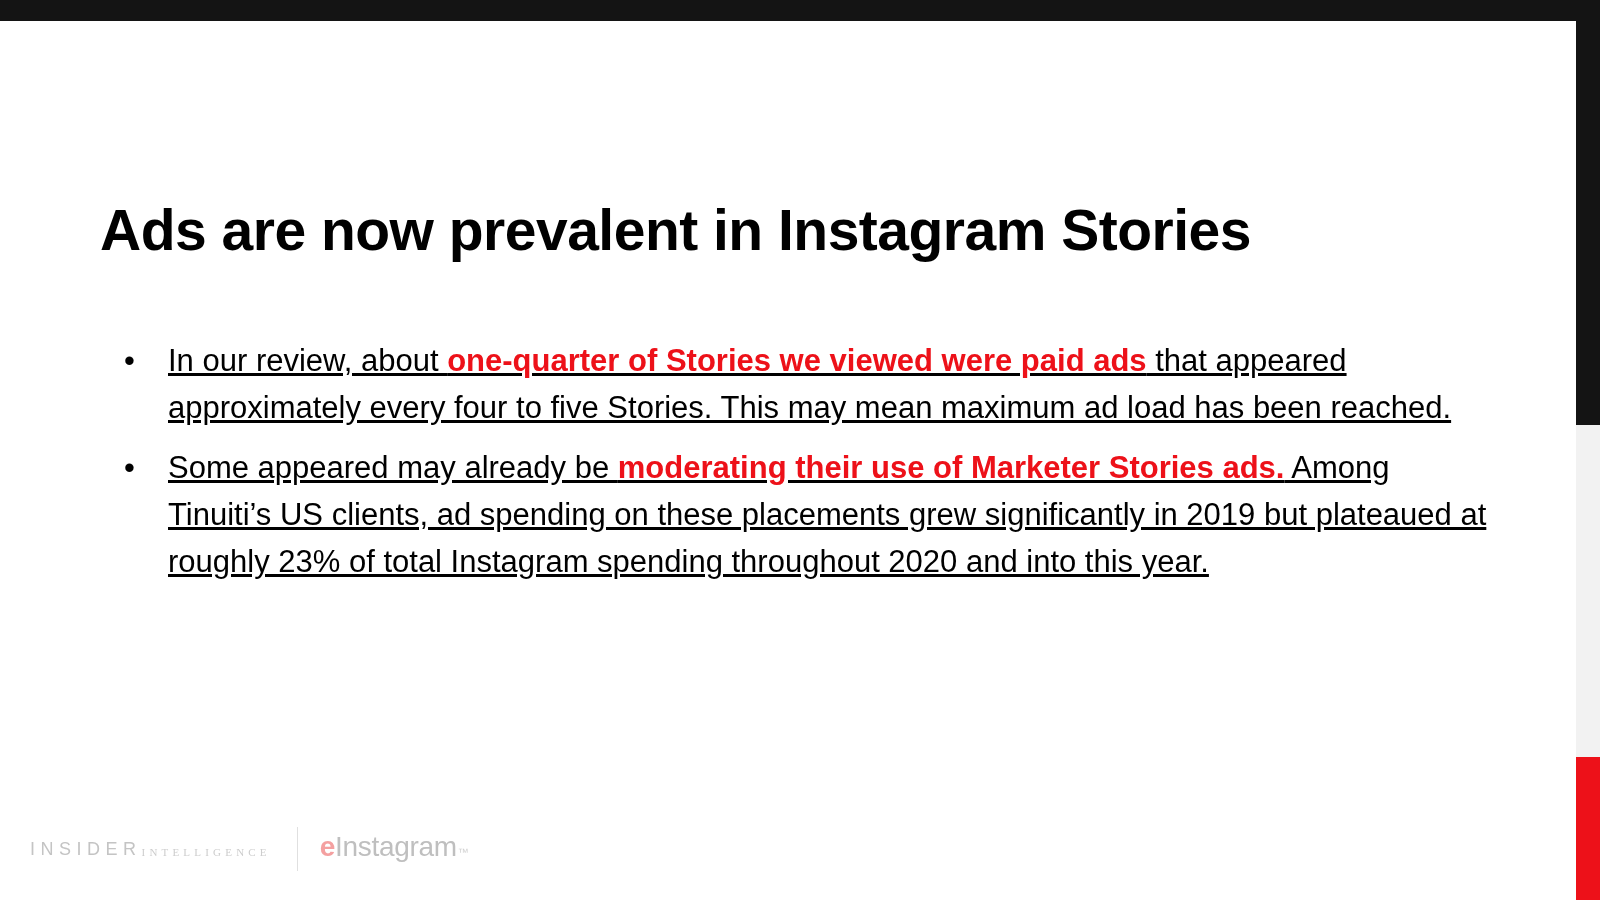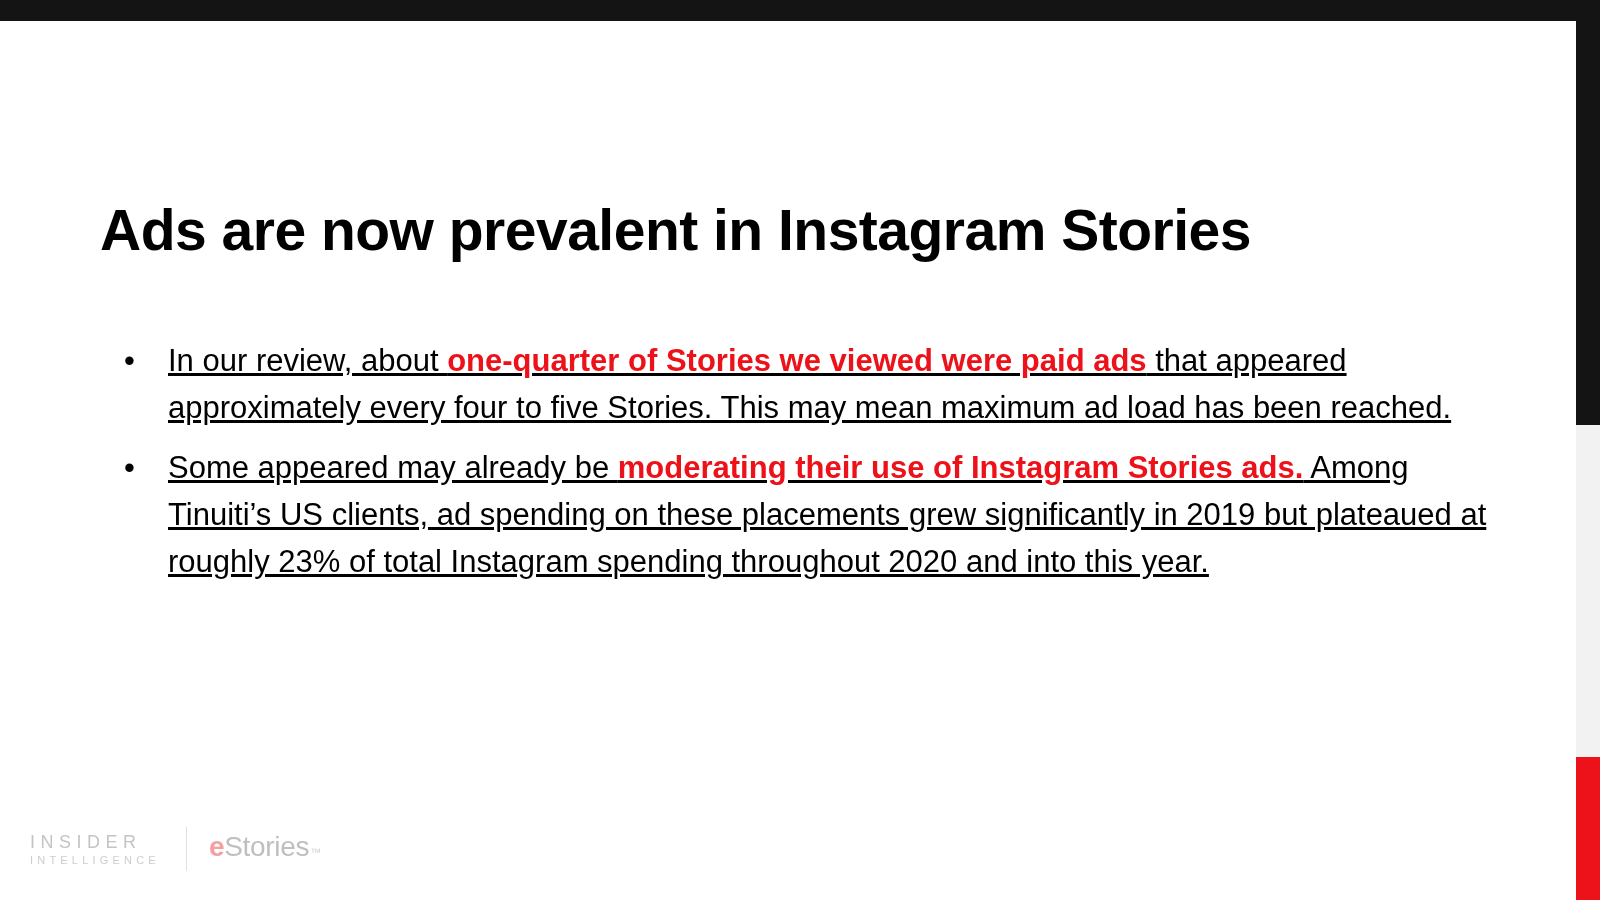--- a/index.html
+++ b/index.html
@@ -118,35 +118,36 @@
   .footer-logo {
     position: absolute;
     left: 30px;
     bottom: 28px;
     display: flex;
     align-items: center;
     height: 46px;
   }
   .logo-insider {
     display: flex;
-    flex-direction: column;
     justify-content: center;
     color: #c8c8c8;
+    align-items: flex-end;
   }
   .logo-insider-top {
     font-size: 18px;
     letter-spacing: 5.5px;
     line-height: 22px;
     color: #c4c4c4;
   }
   .logo-insider-bottom {
     font-size: 11px;
     letter-spacing: 4.2px;
     line-height: 15px;
     color: #cdcdcd;
+    font-family: Liberation Serif, serif;
   }
   .logo-divider {
     width: 1px;
     height: 44px;
     background: #e0e0e0;
     margin: 0 22px 0 26px;
   }
   .logo-emarketer {
     font-size: 28px;
     line-height: 30px;
@@ -185,32 +186,32 @@
 
     <div class="bullet-list">
 
       <div class="bullet-item">
         <span class="bullet-marker">•</span>
         <span class="bullet-text"><span>In our review, about </span><span class="hl">one-quarter of Stories we viewed were paid ads</span><span> that appeared approximately every four to five Stories. This may mean maximum ad load has been reached.</span></span>
       </div>
 
       <div class="bullet-item">
         <span class="bullet-marker">•</span>
-        <span class="bullet-text"><span>Some appeared may already be </span><span class="hl">moderating their use of Instagram Stories ads.</span><span> Among Tinuiti’s US clients, ad spending on these placements grew significantly in 2019 but plateaued at roughly 23% of total Instagram spending throughout 2020 and into this year.</span></span>
+        <span class="bullet-text"><span>Some appeared may already be </span><span class="hl">moderating their use of Marketer Stories ads.</span><span> Among Tinuiti’s US clients, ad spending on these placements grew significantly in 2019 but plateaued at roughly 23% of total Instagram spending throughout 2020 and into this year.</span></span>
       </div>
 
     </div>
 
     <div class="footer-logo">
       <div class="logo-insider">
         <span class="logo-insider-top">INSIDER</span>
         <span class="logo-insider-bottom">INTELLIGENCE</span>
       </div>
       <div class="logo-divider"></div>
       <div class="logo-emarketer">
         <span class="e">e</span>
-          <span class="rest">Stories</span>
+          <span class="rest">Instagram</span>
           <span class="tm">™</span>
       </div>
     </div>
 
   </div>
 </div>
 
 </body></html>

